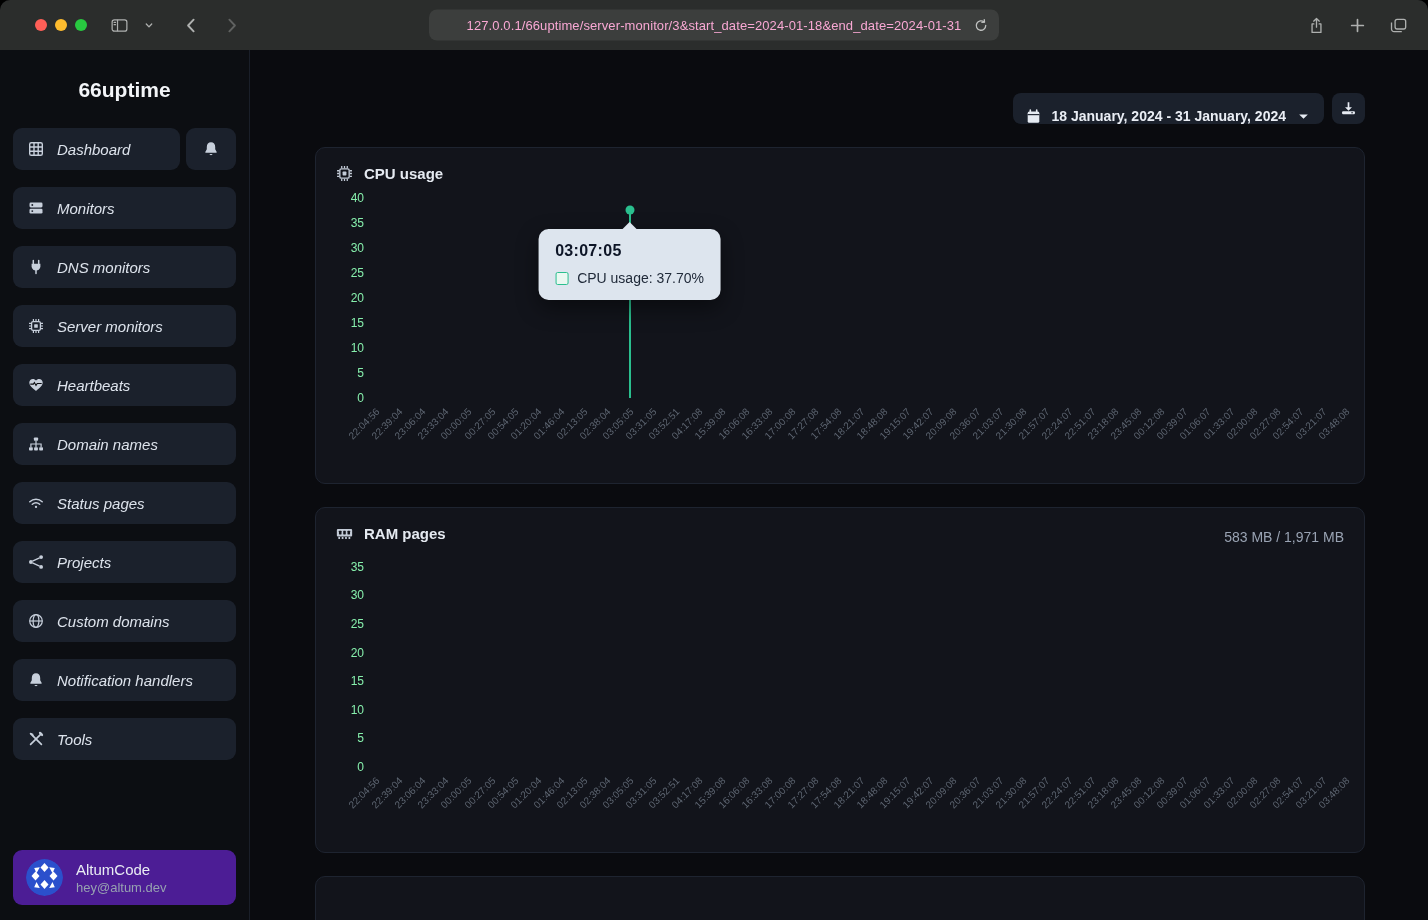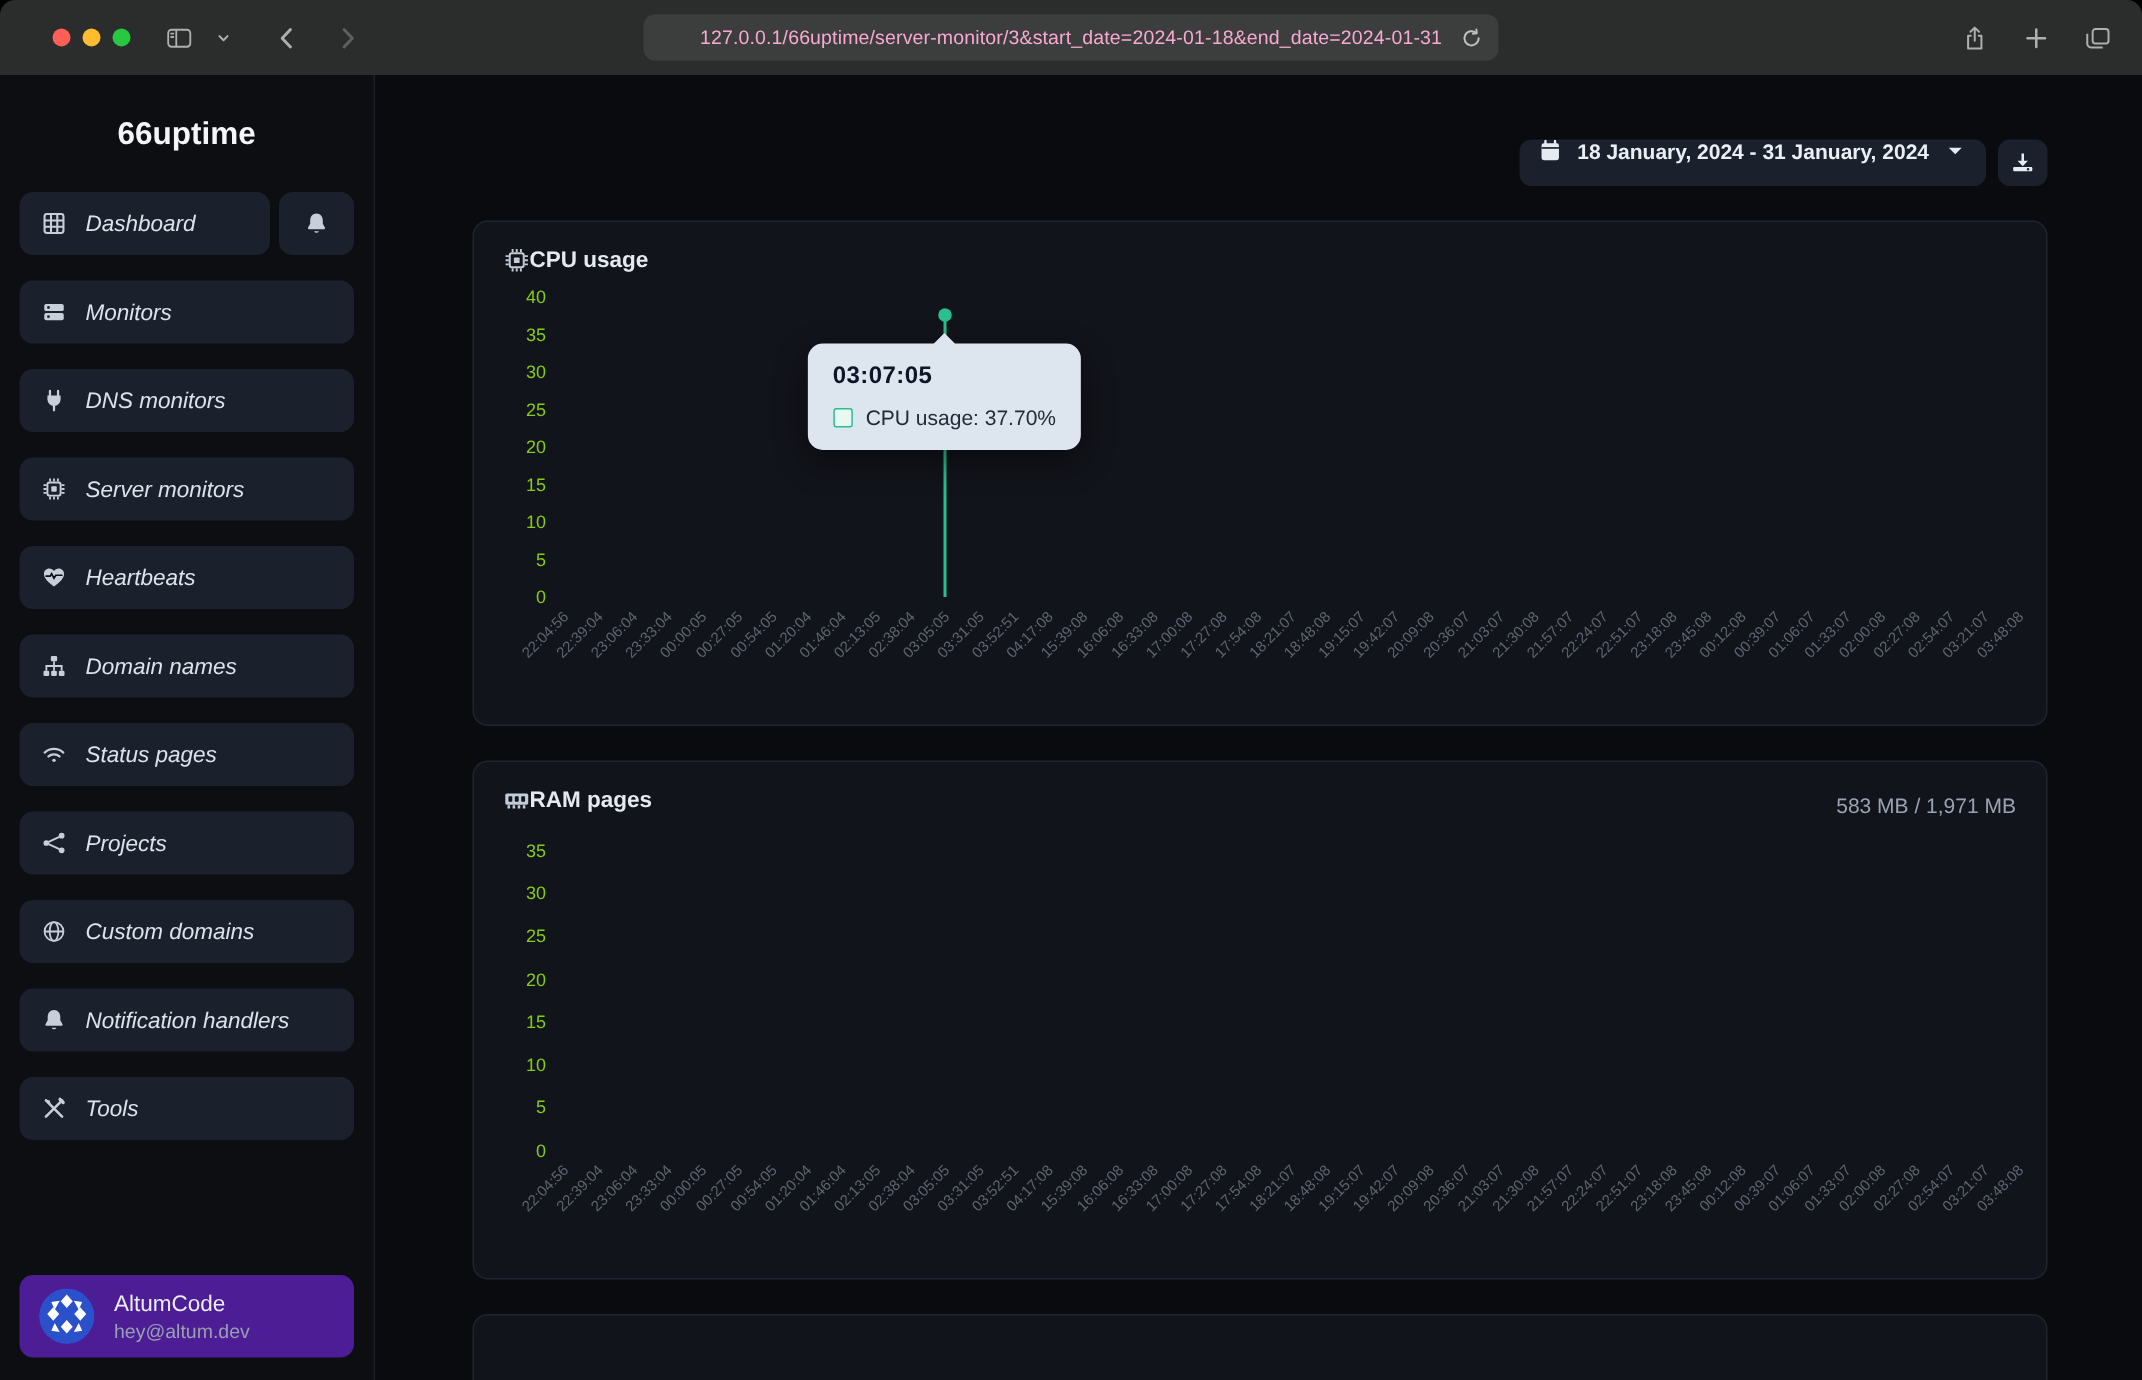--- a/index.html
+++ b/index.html
@@ -38,42 +38,42 @@
   .nav-ic svg { width:16px; height:16px; }
   .user-card { margin:0 13px 15px; background:#4c1d95; border-radius:9px; padding:9px 13px;
                display:flex; gap:13px; align-items:center; cursor:pointer; }
   .avatar { width:37px; height:37px; border-radius:50%; overflow:hidden; flex:0 0 37px; }
   .user-name { font-size:15px; color:#e9edf3; }
   .user-email { font-size:13px; color:#97a1b1; margin-top:2px; }
 
   
   .main { flex:1; padding:0 63px 0 65px; overflow:hidden; background:#0a0b0f; }
   .toolbar { display:flex; justify-content:flex-end; gap:8px; margin-top:43px; }
-  .date-btn { height:31px; background:#1b212c; border-radius:8px; display:flex; align-items:flex-start;
+  .date-btn { height:31px; background:#1b212c; border-radius:8px; display:flex; align-items:flex-end;
               gap:10px; padding:0 13px; color:#eaeef5; font-size:14px; font-weight:600; cursor:pointer; }
   .date-btn .b-ic { width:15px; height:15px; color:#e6ebf2; }
   .b-ic svg{ width:100%; height:100%; display:block; }
   .caret { width:11px; height:11px; color:#cfd6e0; }
   .dl-btn { width:33px; height:31px; background:#1b212c; border-radius:8px; display:flex;
             align-items:center; justify-content:center; color:#e6ebf2; cursor:pointer; }
   .dl-btn svg{ width:15px; height:15px; }
 
   .card { background:#12141b; border:1px solid #1e2430; border-radius:10px; margin-top:23px;
           padding:17px 20px 10px; }
   .card-head { display:flex; justify-content:space-between; align-items:flex-start; }
-  .card-title { display:flex; align-items:center; font-size:15px; font-weight:600; color:#e5eaf1; }
+  .card-title { display:flex; gap:11px; align-items:center; font-size:15px; font-weight:600; color:#e5eaf1; }
   .t-ic { width:17px; height:17px; color:#c3cbd7; }
   .t-ic svg { width:17px; height:17px; }
   .card-meta { text-align:right; color:#8b94a4; font-size:13px; line-height:1.85; }
   .card-meta.big { font-size:14px; color:#99a3b3; }
 
   .chart { display:flex; margin-top:16px; }
   .yticks { width:38px; height:212px; margin:-6px 0; display:flex; flex-direction:column;
             justify-content:space-between; align-items:flex-end; padding-right:10px;
-            color:#84cc16; font-size:12px; }
+            color:#86efac; font-size:12px; }
   .yticks span { line-height:12px; height:12px; }
   .plot { flex:1; position:relative; height:200px; }
   .plot svg { position:absolute; inset:0; width:100%; height:100%; overflow:visible; }
   .xticks { display:flex; justify-content:space-between; padding-left:38px; height:72px; margin-top:3px; }
   .xl { width:0; position:relative; }
   .xl span { position:absolute; top:5px; right:0; transform:rotate(-45deg); transform-origin:top right;
              font-size:10px; color:#5d6571; white-space:nowrap; }
 
   .spike-dot { position:absolute; width:9px; height:9px; border-radius:50%; background:#2abf8e;
                transform:translate(-50%,-50%); z-index:4; }

